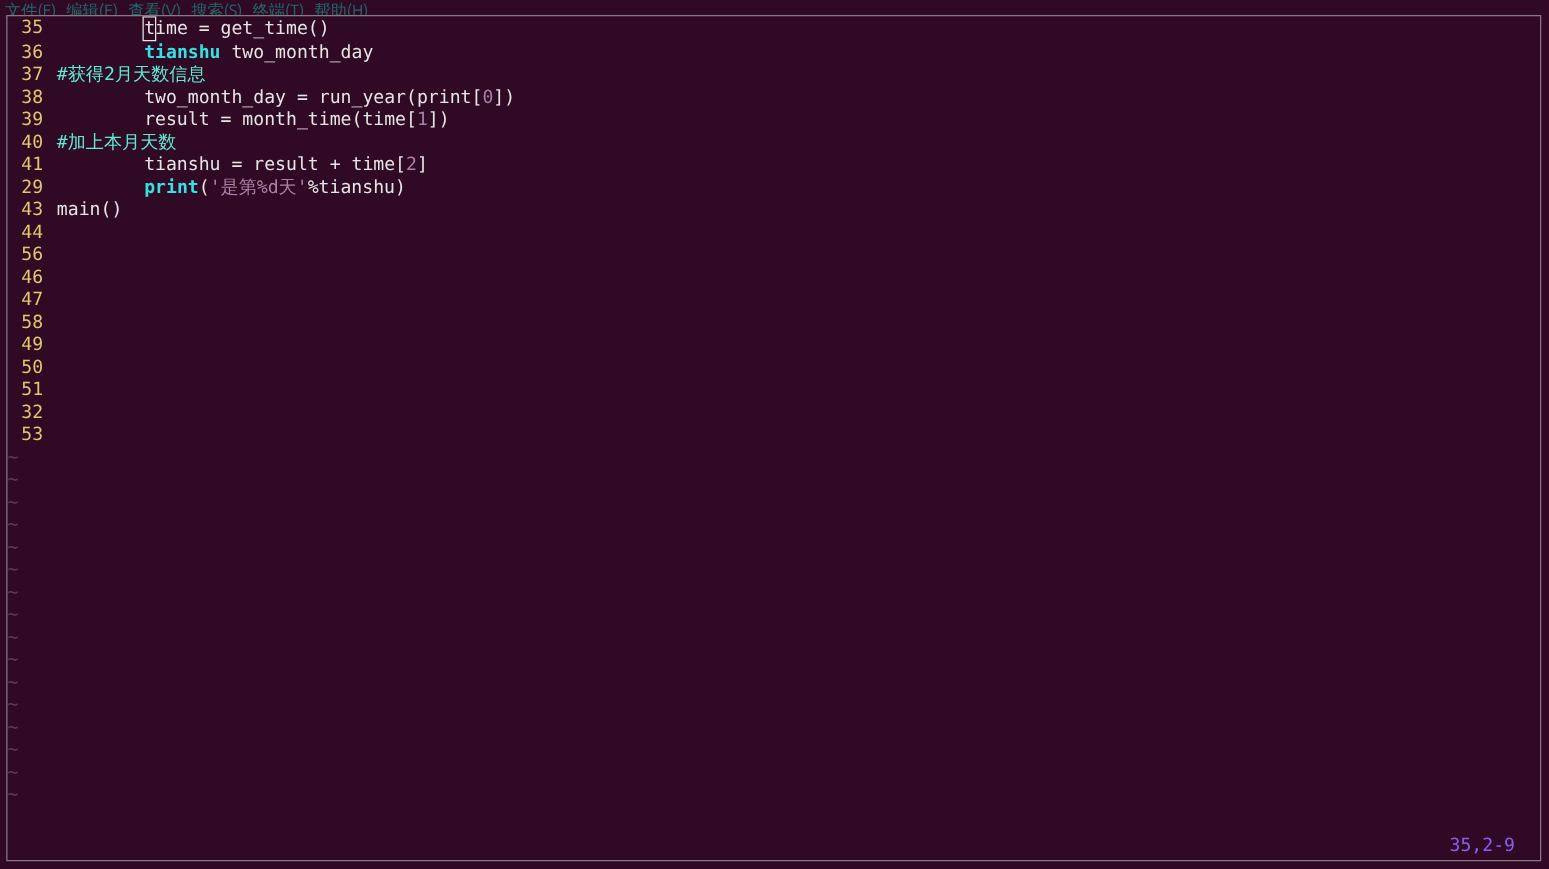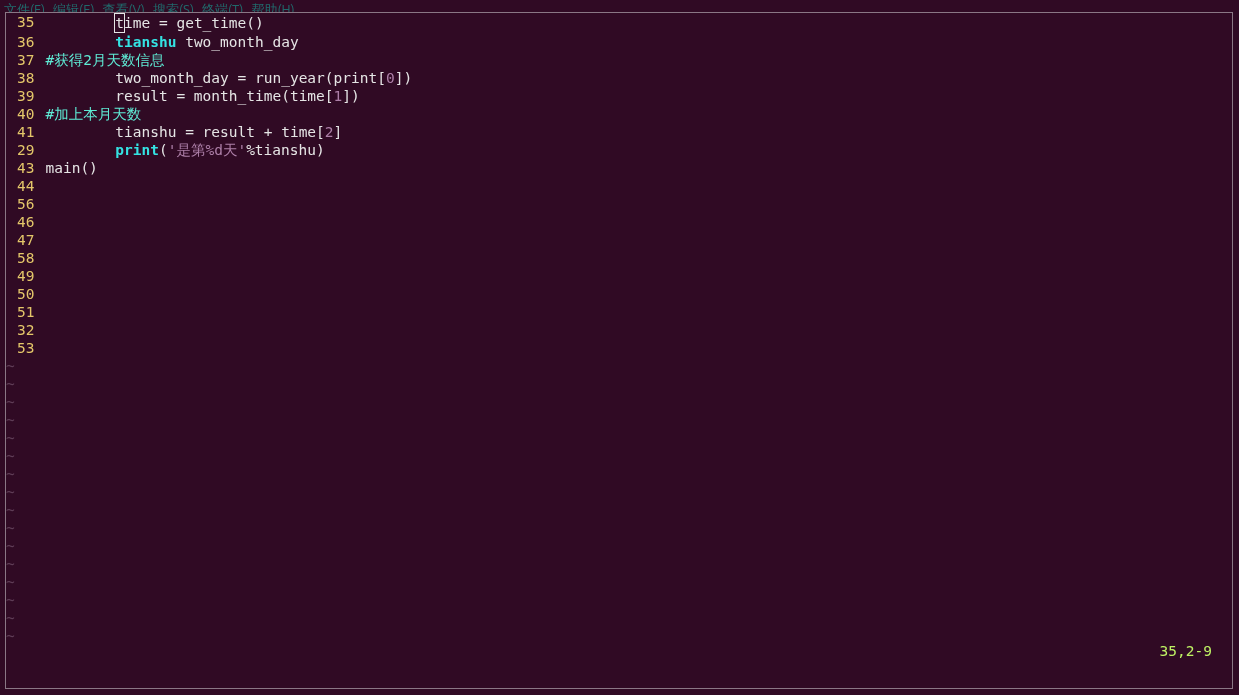--- a/index.html
+++ b/index.html
@@ -15,21 +15,21 @@
   .gutter{display:inline-block;width:22px;text-align:center;color:#e4c76a;vertical-align:top}
   .cursorln .gutter{color:#e4c76a}
   pre.code{margin:0;white-space:pre;font-family:inherit;font-size:inherit;line-height:18px}
   .row{height:18px}
   .kw{color:#34e2e2;font-weight:bold}
   .cmt{color:#5eead4}
   .str{color:#ad7fa8}
   .num{color:#ad7fa8}
   .txt{color:#e5e5e5}
   .tilde{color:#5f3d56}
-  .status{position:absolute;right:20px;bottom:28px;color:#bef264;font-family:inherit;font-size:14.5px}
+  .status{position:absolute;right:20px;bottom:2px;color:#8b5cf6;font-family:inherit;font-size:14.5px}
   .cursorbox{display:inline-block;border:1px solid #e5e5e5;padding:0 0px;margin-left:-1px;margin-right:-1px}
 </style>
 </head>
 <body>
 
 <div class="window">
 
   <div class="menubar">
     <span>文件(F)</span>
     <span>编辑(E)</span>

